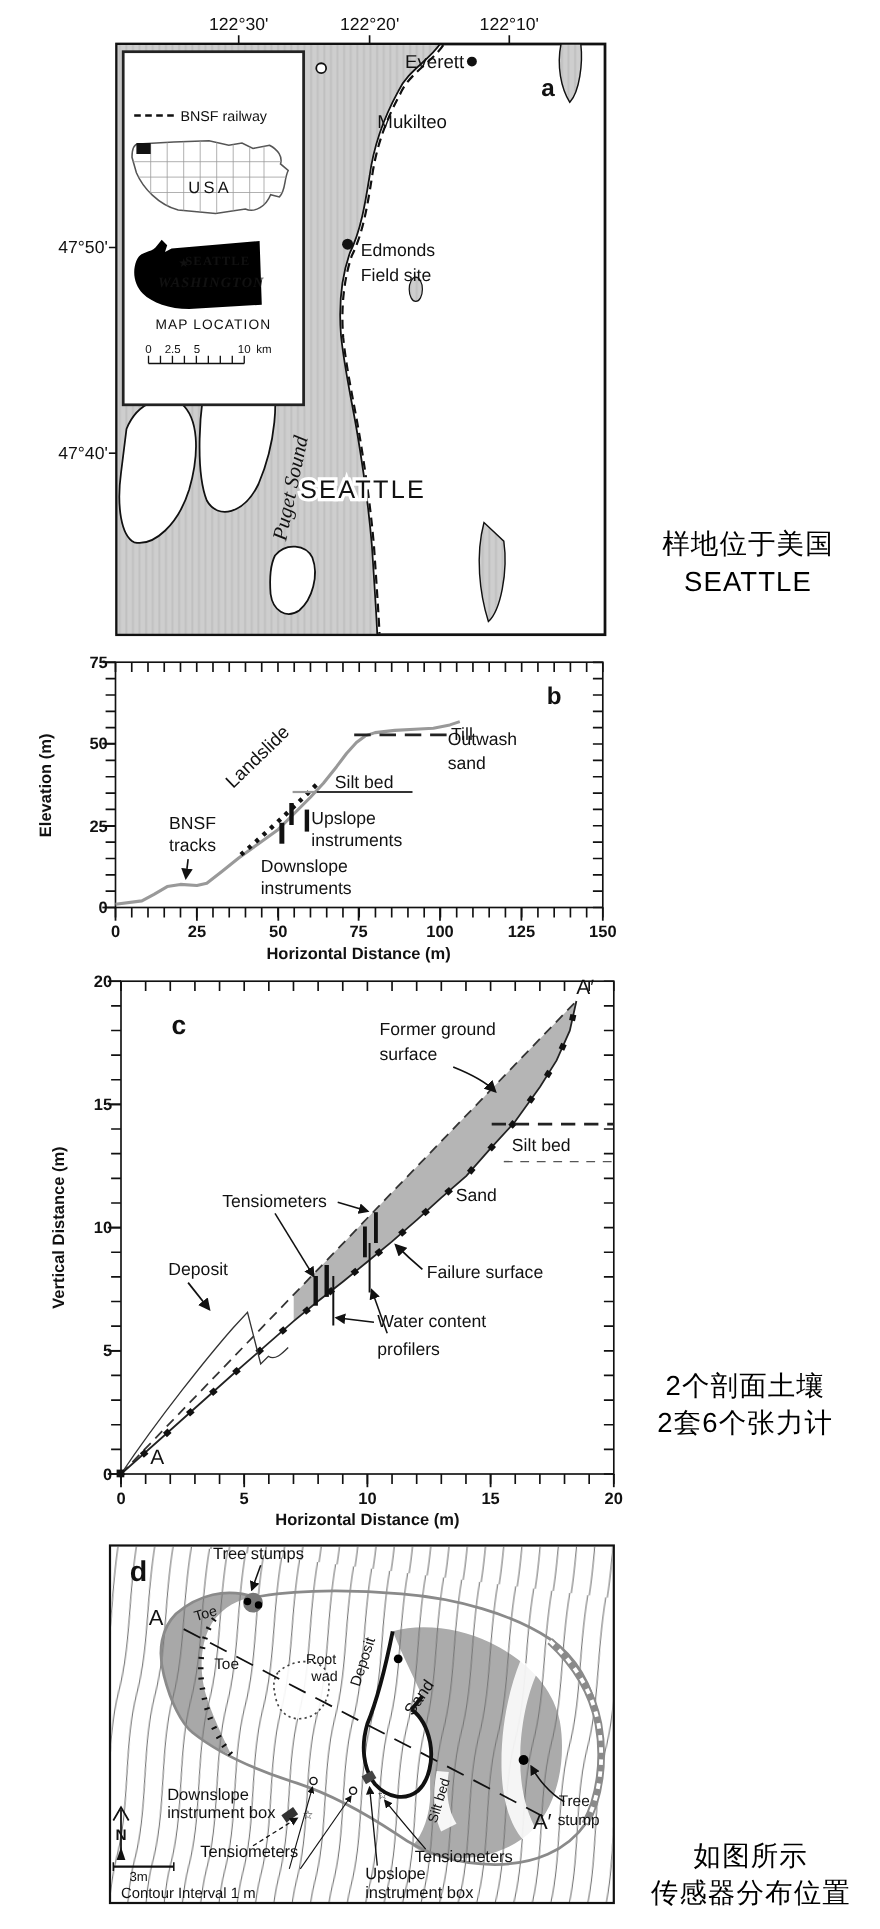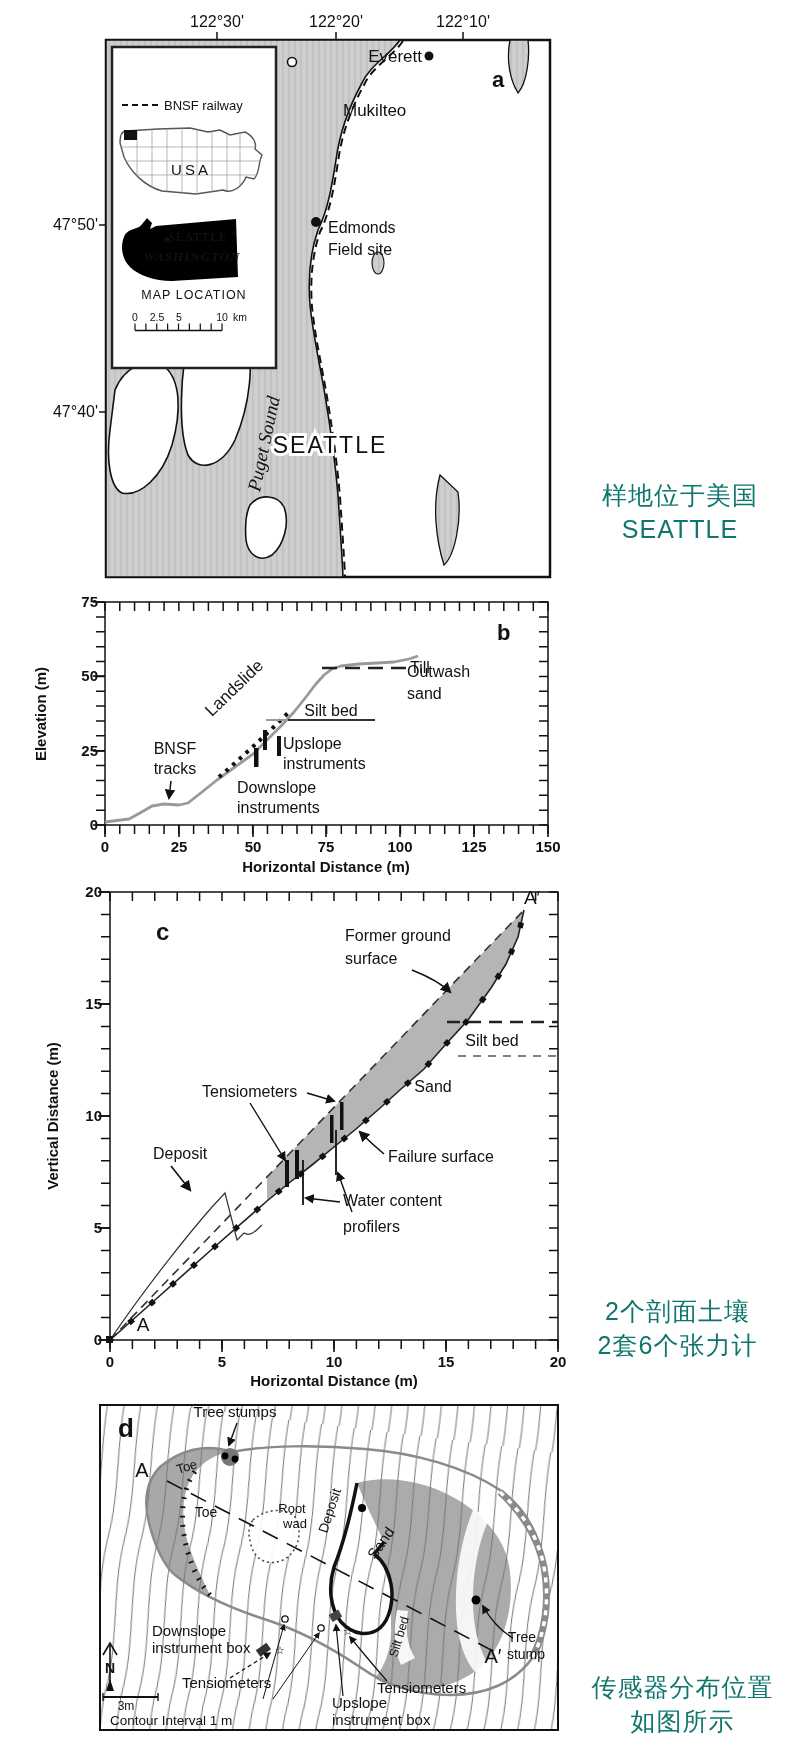--- a/index.html
+++ b/index.html
@@ -1,19 +1,19 @@
 <!DOCTYPE html>
 <html><head>
 <meta charset="utf-8">
 <style>
   html,body{margin:0;padding:0;background:#fff;}
   .page{position:relative;width:784px;height:1754px;background:#fff;overflow:hidden;
         font-family:"Liberation Sans",sans-serif;color:#111;text-align:center;}
   .panel{position:absolute;}
-  .note{position:absolute;font-size:25px;line-height:34px;letter-spacing:1px;color:#0f766e;}
+  .note{position:absolute;font-size:25px;line-height:34px;letter-spacing:1px;color:#000000;}
   svg text{font-family:"Liberation Sans",sans-serif;fill:#111;}
   svg .serif{font-family:"Liberation Serif",serif;}
 </style>
 </head>
 <body>
 
 <div class="page">
 
 <svg class="panel" style="left:40px;top:5px" width="520" height="575" viewBox="0 0 520 575">
   <defs>
@@ -365,22 +365,22 @@
   <text x="41" y="315" font-size="12" text-anchor="middle">3m</text>
   <text x="25" y="330" font-size="13.5">Contour Interval 1 m</text>
 
   <rect x="15" y="10" width="458" height="325" fill="none" stroke="#111" stroke-width="2"></rect>
 </svg>
 
 <div class="note" style="left:575px;top:478px;width:210px;">
   <div>样地位于美国</div>
   <div>SEATTLE</div>
 </div>
-<div class="note" style="left:565px;top:1294px;width:225px;">
+<div class="note" style="left:565px;top:1243px;width:225px;">
   <div>2个剖面土壤</div>
   <div>2套6个张力计</div>
 </div>
 <div class="note" style="left:570px;top:1670px;width:225px;">
+  <div>如图所示</div>
   <div>传感器分布位置</div>
-  <div>如图所示</div>
 </div>
 
 </div>
 
 </body></html>

